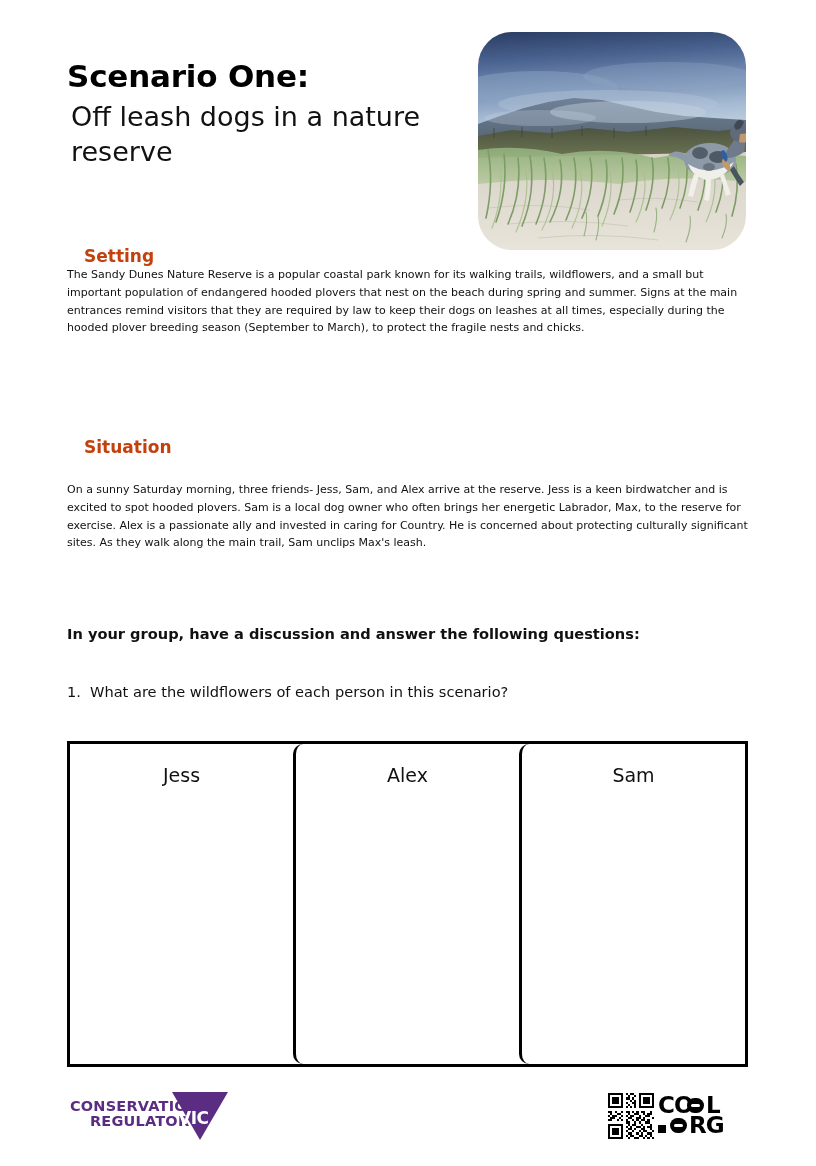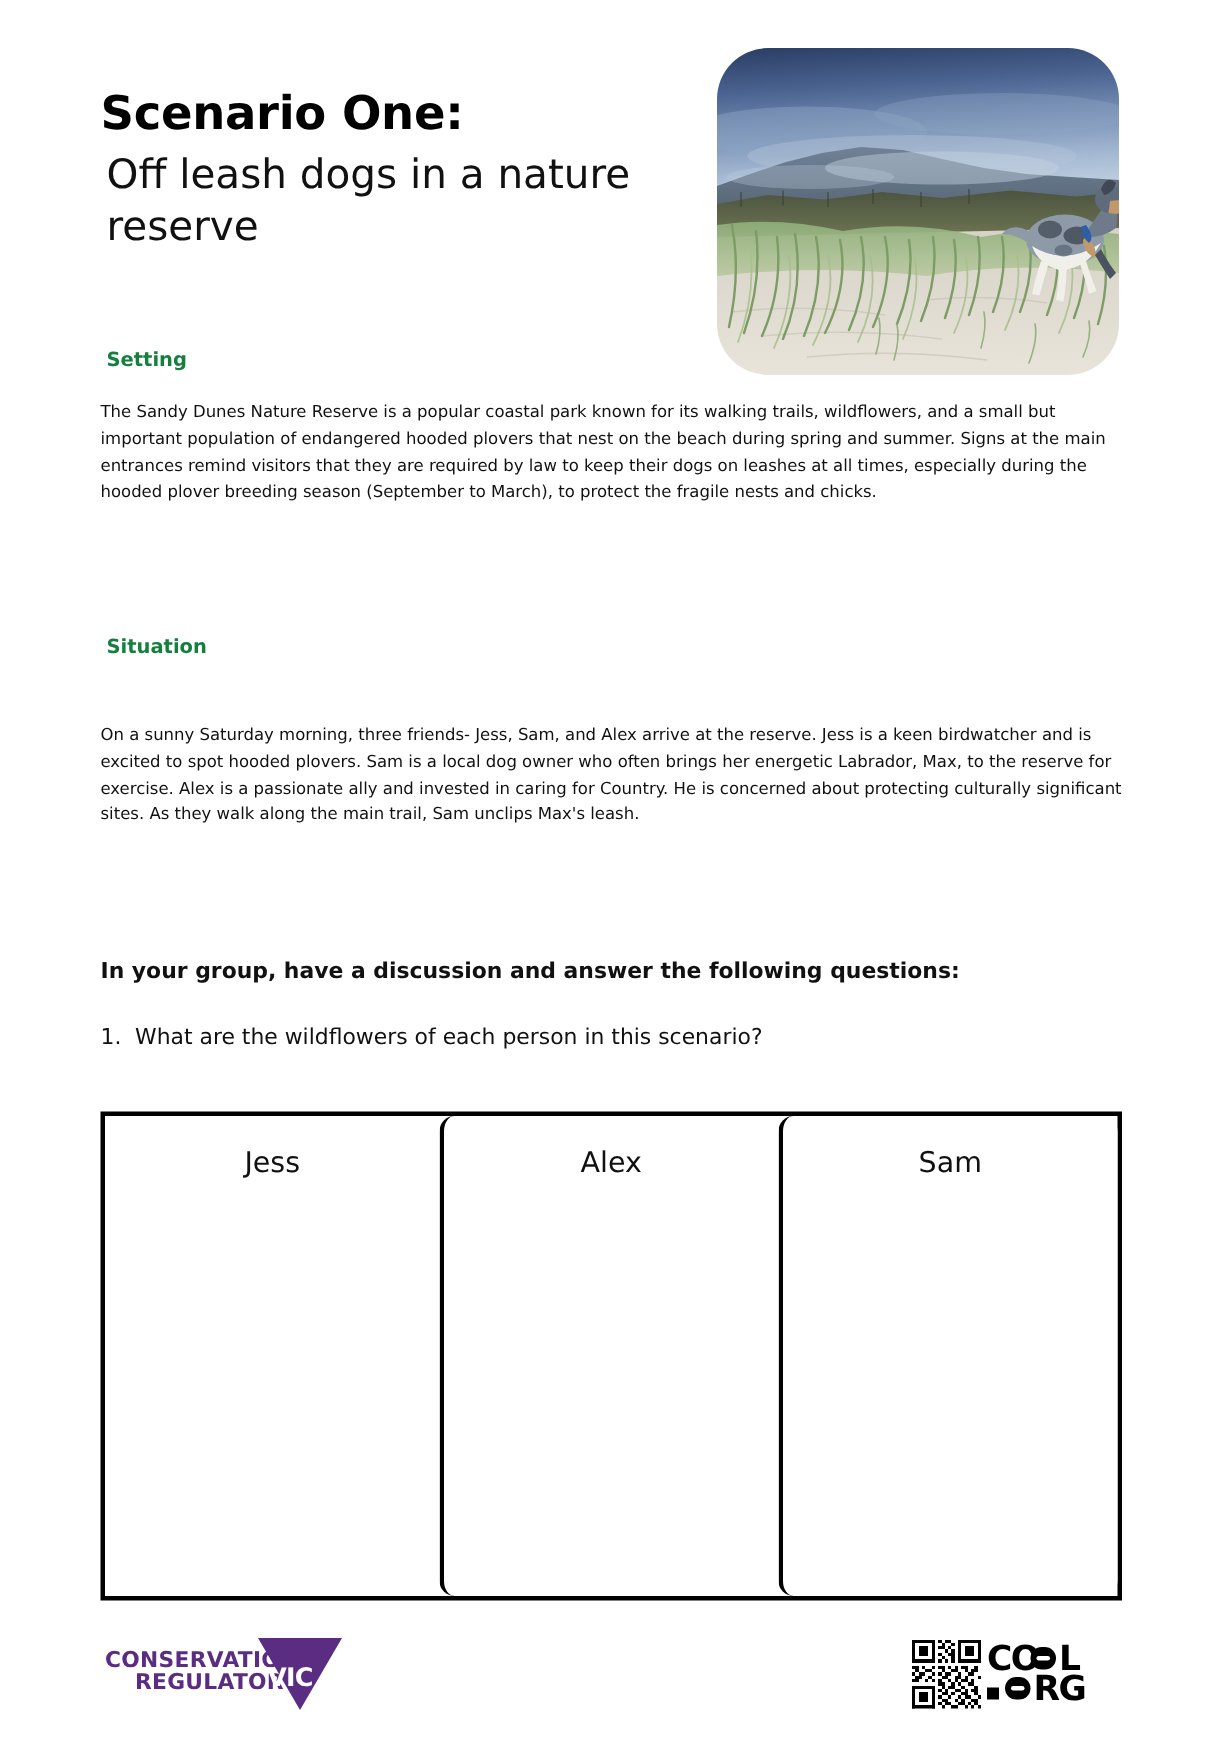--- a/index.html
+++ b/index.html
@@ -54,44 +54,44 @@
     height: 218px;
     border-radius: 34px;
     overflow: hidden;
   }
   .hero svg { display: block; width: 100%; height: 100%; }
 
   
   .section-heading {
     position: absolute;
     left: 67px;
-    font-size: 13px;
+    font-size: 17px;
     font-weight: 700;
-    color: #15803d;
-    margin: 4px;
+    color: #c2410c;
+    margin: 17px;
   }
   .h-setting   { top: 229px; }
   .h-situation { top: 420px; }
 
   .body-text {
     position: absolute;
     left: 67px;
     width: 681px;
     font-size: 11px;
     line-height: 1.62;
     color: #111111;
     margin: 0;
   }
   .p-setting   { top: 266px; }
   .p-situation { top: 481px; }
 
   .prompt {
     position: absolute;
     left: 67px;
-    top: 639px;
+    top: 625px;
     width: 681px;
     font-size: 14.6px;
     font-weight: 700;
     color: #111111;
     margin: 0;
   }
 
   .question-list {
     position: absolute;
     left: 67px;

